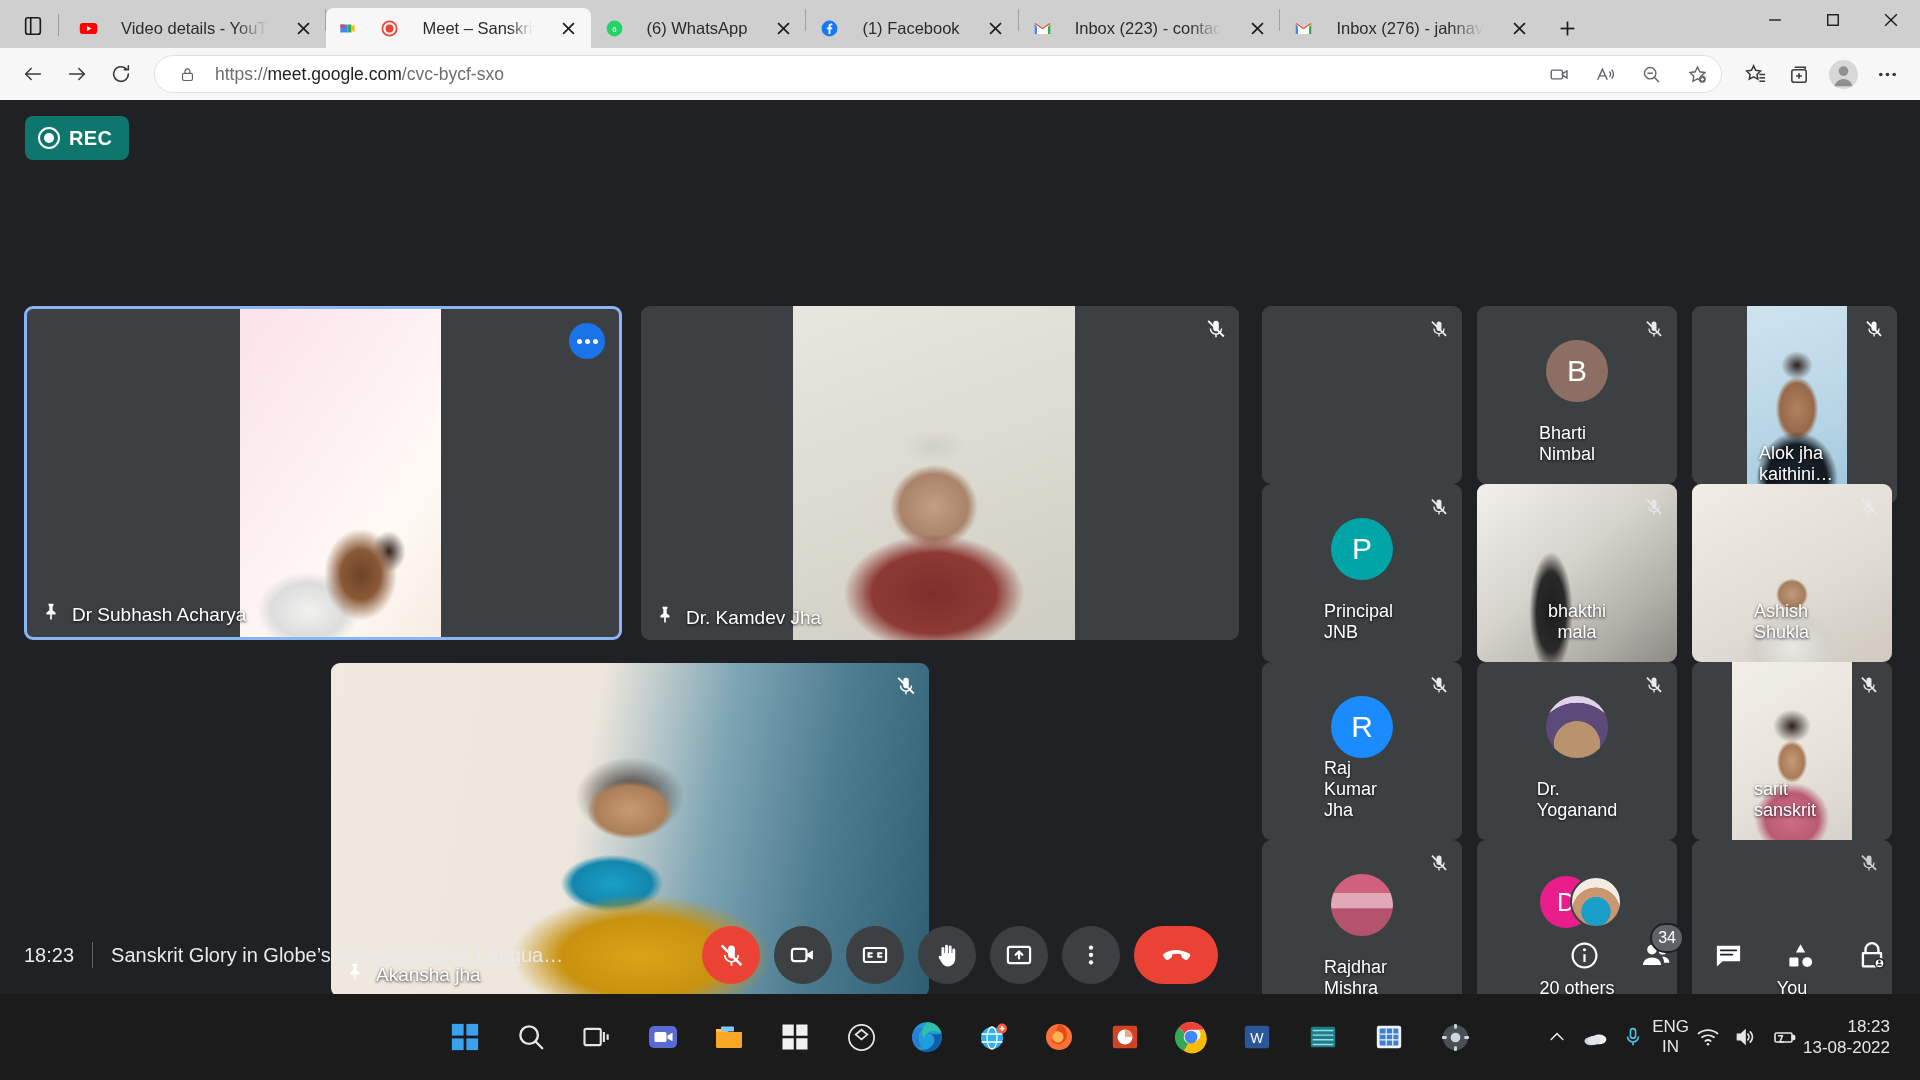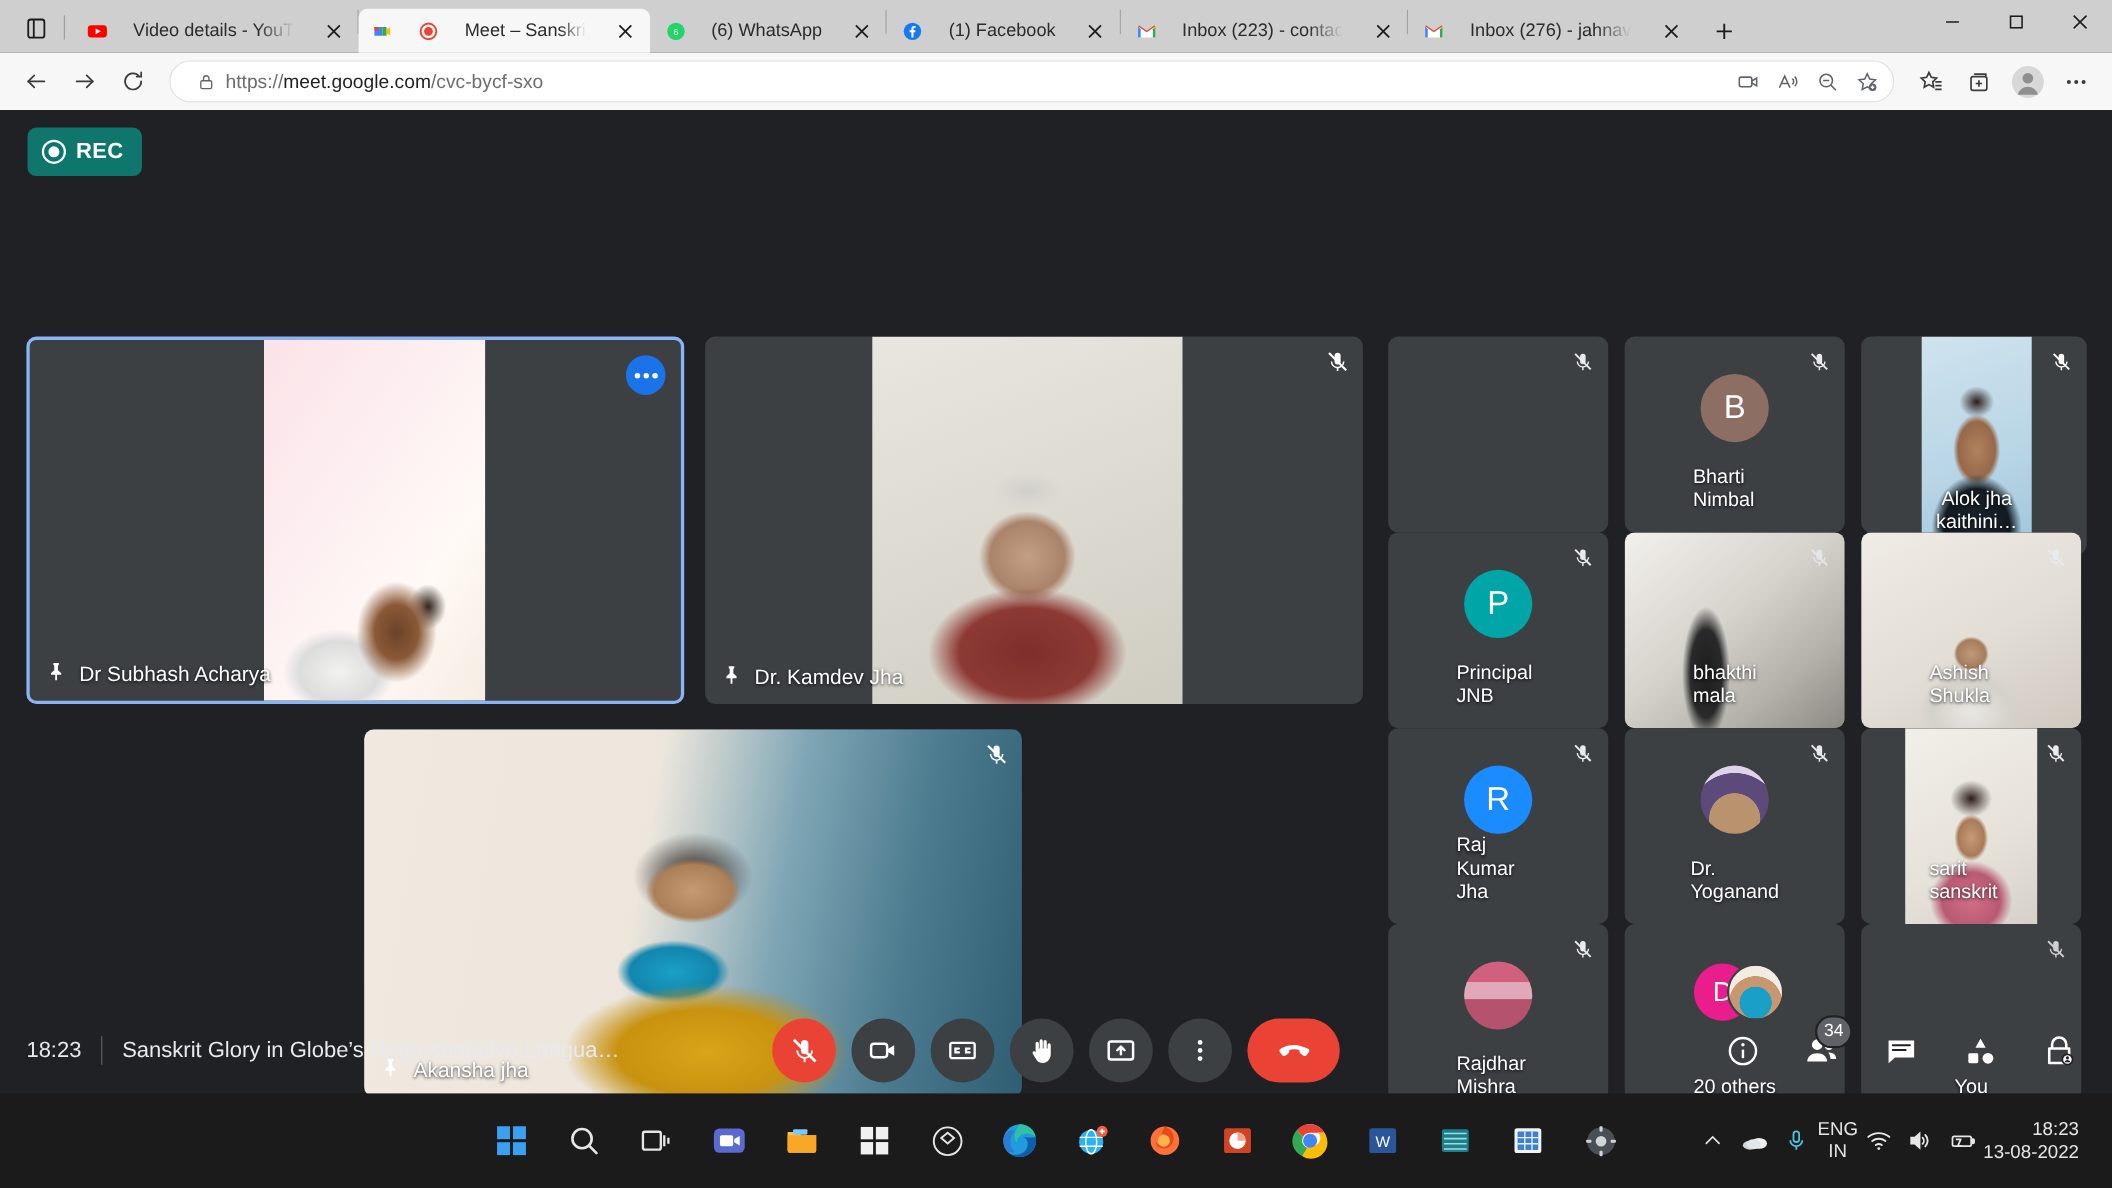--- a/index.html
+++ b/index.html
@@ -43,21 +43,21 @@
   .wincontrols { margin-left: auto; display: flex; height: 48px; align-items: flex-start; }
   .wc { width: 58px; height: 40px; display: flex; align-items: center; justify-content: center; font-size: 15px; color: #1b1b1b; }
 
   .addrbar {
     height: 52px; background: #f7f7f7; display: flex; align-items: center;
     padding: 0 12px; gap: 2px; flex: 0 0 52px;
   }
   .nav-btn { width: 42px; height: 42px; border-radius: 50%; display: flex; align-items: center; justify-content: center; }
   .omnibox {
     flex: 1; height: 38px; background: #ffffff; border-radius: 19px; margin: 0 10px;
-    display: flex; align-items: center; padding: 0 6px 0 14px; 
+    display: flex; align-items: center; padding: 0 6px 0 14px; gap: 10px;
     border: 1px solid #e0e0e0;
     justify-content: center;
   }
   .url-text { flex: 1; font-size: 17.5px; color: #1f1f1f; white-space: nowrap; overflow: hidden; }
   .url-text .scheme { color: #6d6d6d; }
   .url-text .path { color: #6d6d6d; }
   .omni-ico { width: 36px; height: 36px; border-radius: 50%; display: flex; align-items: center; justify-content: center; }
   .tb-ico { width: 42px; height: 42px; border-radius: 6px; display: flex; align-items: center; justify-content: center; flex: 0 0 42px; }
 
   
@@ -534,21 +534,21 @@
             </svg>
         </div>
         <div class="avatar" style="position:absolute; left:50%; top:34px; transform:translateX(-50%); width:62px; height:62px;
                     background:radial-gradient(circle at 50% 72%, #c9b79a 0 42%, #8a7a63 43% 70%, #e8e2d6 71%);">
         </div>
         <div class="tile-name sidebar centered">
           <span>satyanarayan p…</span>
         </div>
       </div>
 
-      <div class="tile" style="left:1697px; top:128px; width:200px; height:198px;text-align:center;">
+      <div class="tile" style="left:1697px; top:128px; width:200px; height:198px;">
         <div class="vid-alok"></div>
         <div class="mic-off sm">
           <svg width="20" height="20" viewBox="0 0 24 24" fill="#fff">
               <path d="M12 14.5a3 3 0 0 0 3-3V6a3 3 0 0 0-6 0v5.5a3 3 0 0 0 3 3z"></path>
               <path d="M17.3 11.5a5.3 5.3 0 0 1-10.6 0H5.2a6.8 6.8 0 0 0 6 6.7V21h1.6v-2.8a6.8 6.8 0 0 0 6-6.7z"></path>
               <line x1="3.5" y1="3.2" x2="20.5" y2="20.2" stroke="#fff" stroke-width="2.1"></line>
             </svg>
         </div>
         <div class="tile-name sidebar centered">
           <span>Alok jha kaithini…</span>
@@ -564,21 +564,21 @@
             </svg>
         </div>
         <div class="avatar" style="position:absolute; left:50%; top:34px; transform:translateX(-50%); width:62px; height:62px; background:#00a5a8; font-size:30px;">
           <span>P</span>
         </div>
         <div class="tile-name sidebar centered">
           <span>Principal JNB</span>
         </div>
       </div>
 
-      <div class="tile" style="left:1477px; top:306px; width:200px; height:178px;">
+      <div class="tile" style="left:1477px; top:306px; width:200px; height:178px;text-align:center;">
         <div class="vid-bhakthi"></div>
         <div class="mic-off sm">
           <svg width="20" height="20" viewBox="0 0 24 24" fill="#e8eaed" opacity=".85">
               <path d="M12 14.5a3 3 0 0 0 3-3V6a3 3 0 0 0-6 0v5.5a3 3 0 0 0 3 3z"></path>
               <path d="M17.3 11.5a5.3 5.3 0 0 1-10.6 0H5.2a6.8 6.8 0 0 0 6 6.7V21h1.6v-2.8a6.8 6.8 0 0 0 6-6.7z"></path>
               <line x1="3.5" y1="3.2" x2="20.5" y2="20.2" stroke="#e8eaed" stroke-width="2.1"></line>
             </svg>
         </div>
         <div class="tile-name sidebar centered">
           <span>bhakthi mala</span>

